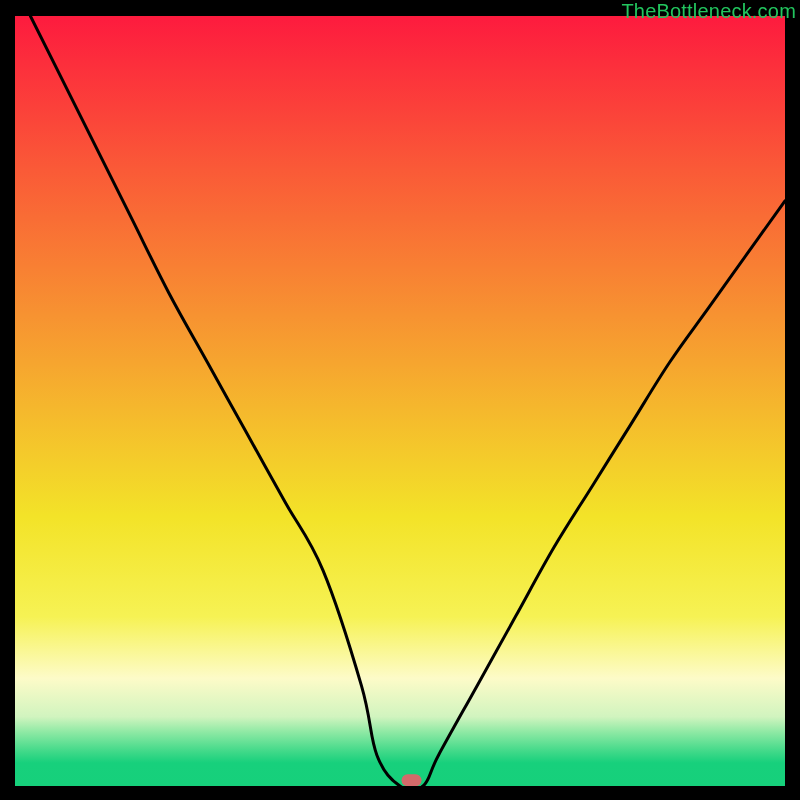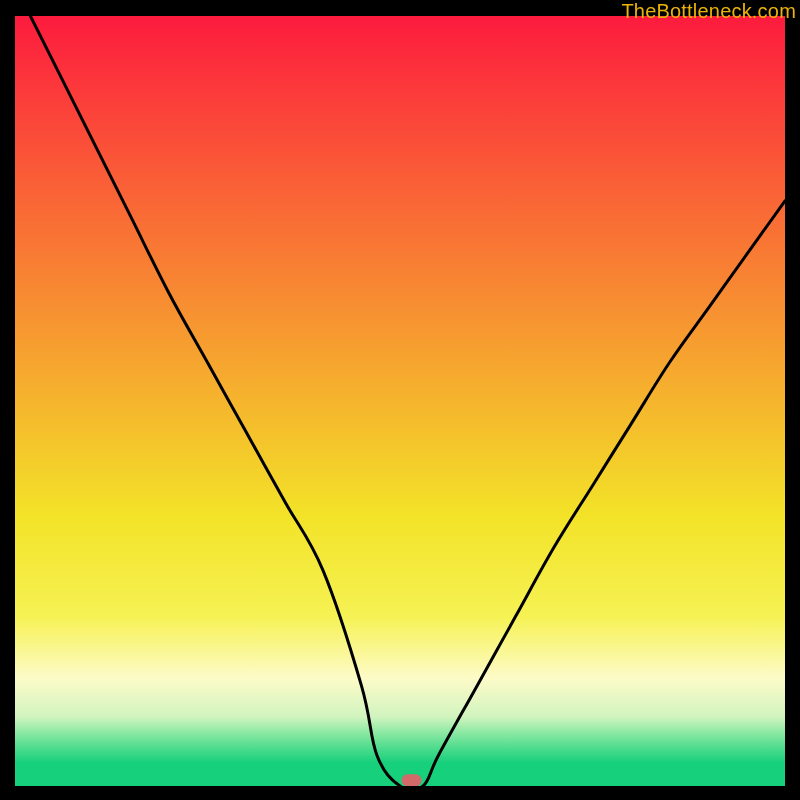--- a/index.html
+++ b/index.html
@@ -20,21 +20,21 @@
     background: #000;
     overflow: visible;
   }
   svg {
     display: block;
   }
   .watermark {
     position: absolute;
     top: 0;
     right: 4px;
-    color: #eab308;
+    color: #22c55e;
     font-size: 20px;
     font-weight: 500;
     letter-spacing: 0.2px;
     pointer-events: none;
   }
 </style>
 </head>
 <body>
 
 <div class="frame">

